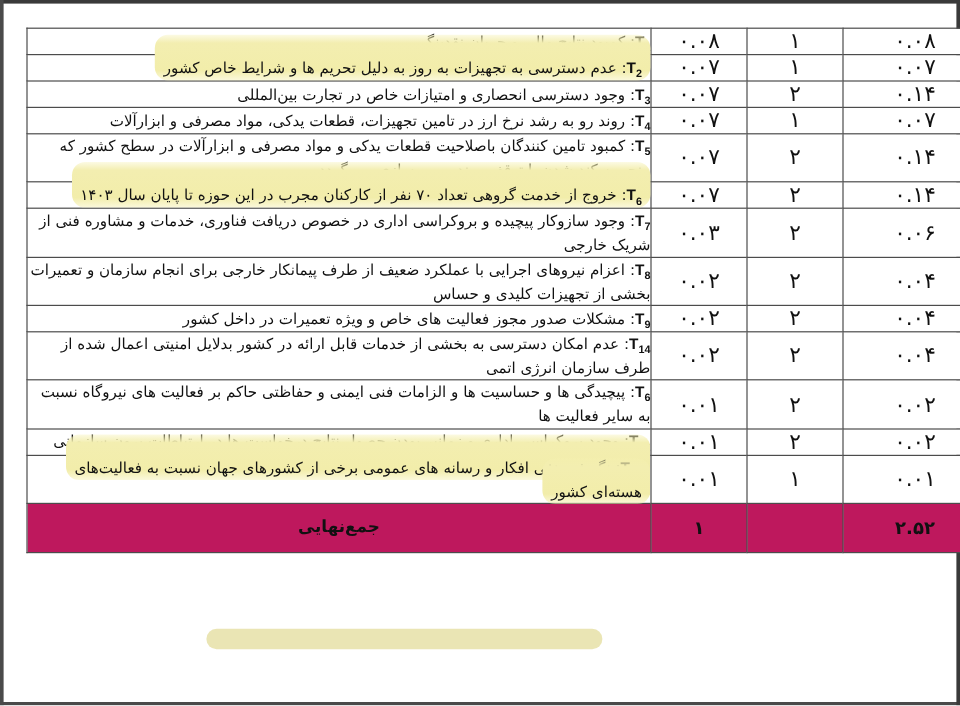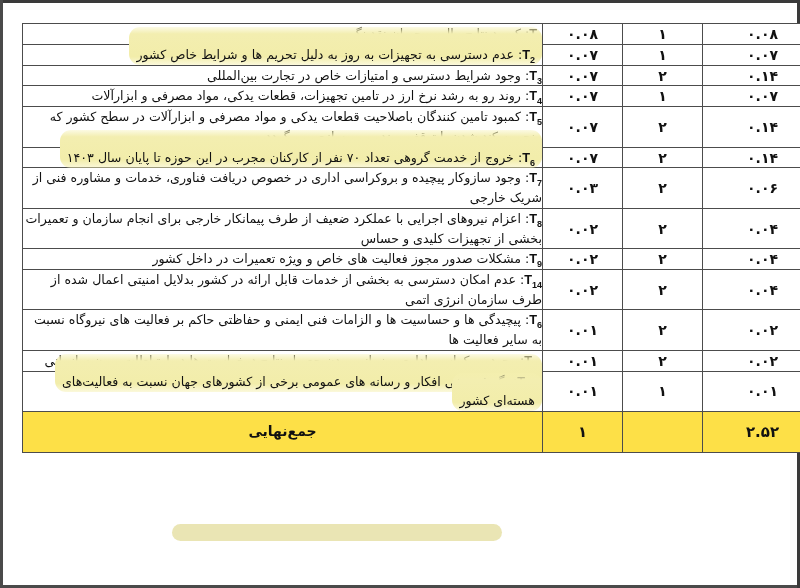--- a/index.html
+++ b/index.html
@@ -60,25 +60,24 @@
     text-align: right;
     padding: 4px 8px 5px 6px;
     font-size: 12.6px;
     line-height: 1.55;
     color: #111111;
     direction: rtl;
   }
   td.num-cell {
     width: 80px;
     text-align: center;
-    font-size: 14px;
+    font-size: 18px;
     color: #111111;
     letter-spacing: 0.5px;
     padding: 5px 2px;
-    font-weight: bold;
   }
   td.num-cell.wide {
     width: 120px;
   }
   .hl {
     background: linear-gradient(
       to bottom,
       rgba(246,241,176,0.35) 0%,
       #f3eeb0 18%,
       #f2edaa 78%,
@@ -95,21 +94,21 @@
     direction: ltr;
     unicode-bidi: embed;
     display: inline;
     margin-top: 23px;
   }
   .tlabel sub {
     font-size: 9px;
     line-height: 0;
   }
   tr.total-row td {
-    background: #fde047;
+    background: #be185d;
     border-color: #4c4c4c;
   }
   tr.total-row td.desc-cell {
     text-align: center;
     font-weight: bold;
     font-size: 14px;
     padding: 9px 8px;
   }
   tr.total-row td.num-cell {
     font-weight: bold;
@@ -149,21 +148,21 @@
           <tr>
             <td class="num-cell wide">۰.۰۷</td>
             <td class="num-cell">۱</td>
             <td class="num-cell">۰.۰۷</td>
             <td class="desc-cell"><span class="hl"><span class="tlabel"><span>T</span><sub>2</sub></span>: <span>عدم دسترسی به تجهیزات به روز به دلیل تحریم ها و شرایط خاص کشور</span></span></td>
           </tr>
           <tr>
             <td class="num-cell wide">۰.۱۴</td>
             <td class="num-cell">۲</td>
             <td class="num-cell">۰.۰۷</td>
-            <td class="desc-cell"><span><span class="tlabel"><span>T</span><sub>3</sub></span>: <span>وجود شرایط دسترسی و امتیازات خاص در تجارت بین‌المللی</span></span></td>
+            <td class="desc-cell"><span><span class="tlabel"><span>T</span><sub>3</sub></span>: <span>وجود دسترسی انحصاری و امتیازات خاص در تجارت بین‌المللی</span></span></td>
           </tr>
           <tr>
             <td class="num-cell wide">۰.۰۷</td>
             <td class="num-cell">۱</td>
             <td class="num-cell">۰.۰۷</td>
             <td class="desc-cell"><span><span class="tlabel"><span>T</span><sub>4</sub></span>: <span>روند رو به رشد نرخ ارز در تامین تجهیزات، قطعات یدکی، مواد مصرفی و ابزارآلات</span></span></td>
           </tr>
           <tr>
             <td class="num-cell wide">۰.۱۴</td>
             <td class="num-cell">۲</td>

